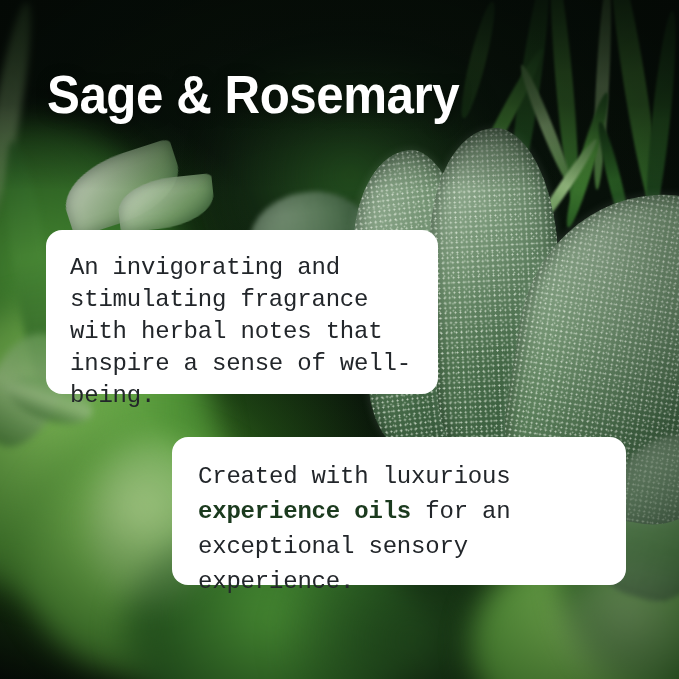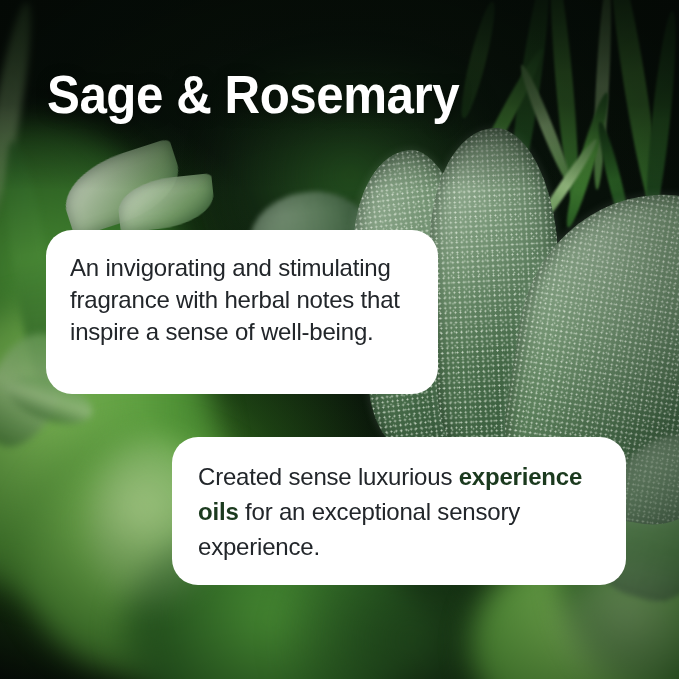--- a/index.html
+++ b/index.html
@@ -114,23 +114,24 @@
     transform: scaleX(0.93);
     transform-origin: left center;
     white-space: nowrap;
     text-shadow: 0 2px 14px rgba(0,0,0,0.45);
   }
 
   
   .card {
     position: absolute;
     background: #ffffff;
-    border-radius: 26px;
+    border-radius: 16px;
     box-sizing: border-box;
     color: #22262a;
+    font-family: Liberation Mono, monospace;
   }
   .card-one {
     left: 46px;
     top: 230px;
     width: 392px;
     height: 164px;
     padding: 22px 26px 20px 24px;
   }
   .card-two {
     left: 172px;
@@ -203,16 +204,16 @@
     <div class="vignette"></div>
   </div>
 
   <h1 class="title">Sage &amp; Rosemary</h1>
 
   <div class="card card-one">
     <div class="card-text">An invigorating and stimulating fragrance with herbal notes that inspire a sense of well-being.</div>
   </div>
 
   <div class="card card-two">
-    <div class="card-text"><span>Created sense luxurious </span><span class="bold-green">experience oils</span><span> for an exceptional sensory experience.</span></div>
+    <div class="card-text"><span>Created with luxurious </span><span class="bold-green">experience oils</span><span> for an exceptional sensory experience.</span></div>
   </div>
 
 </div>
 
 </body></html>

